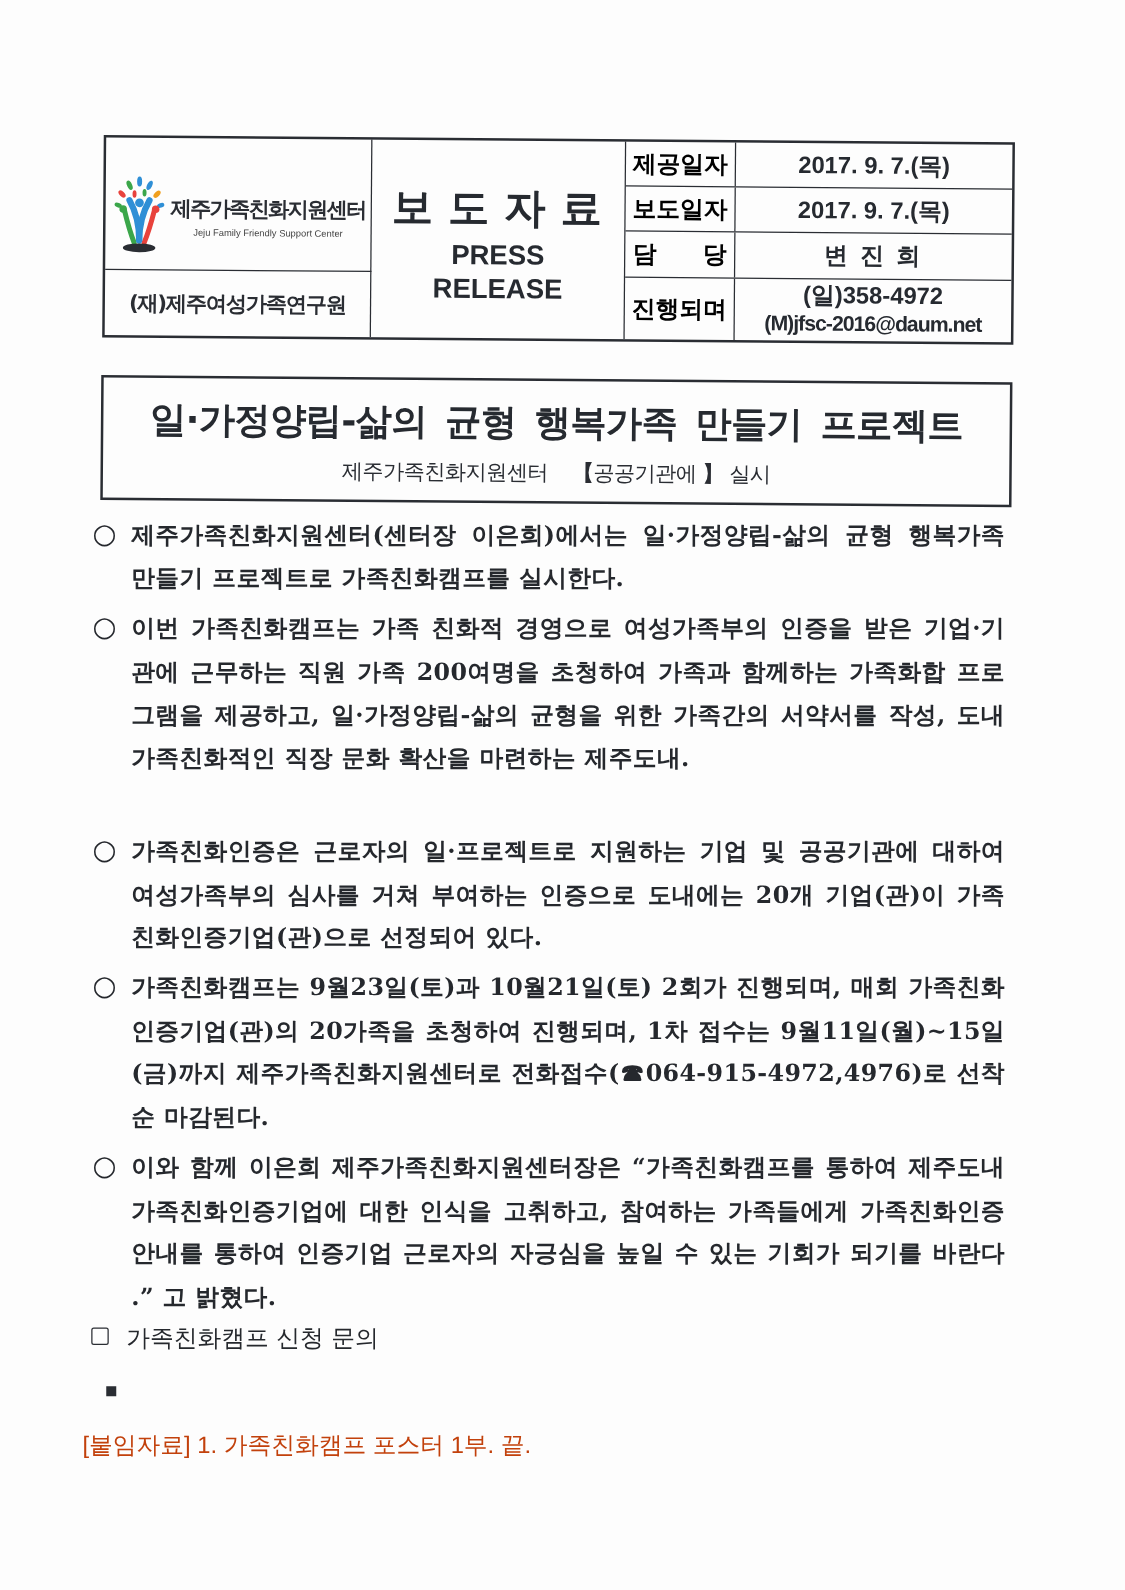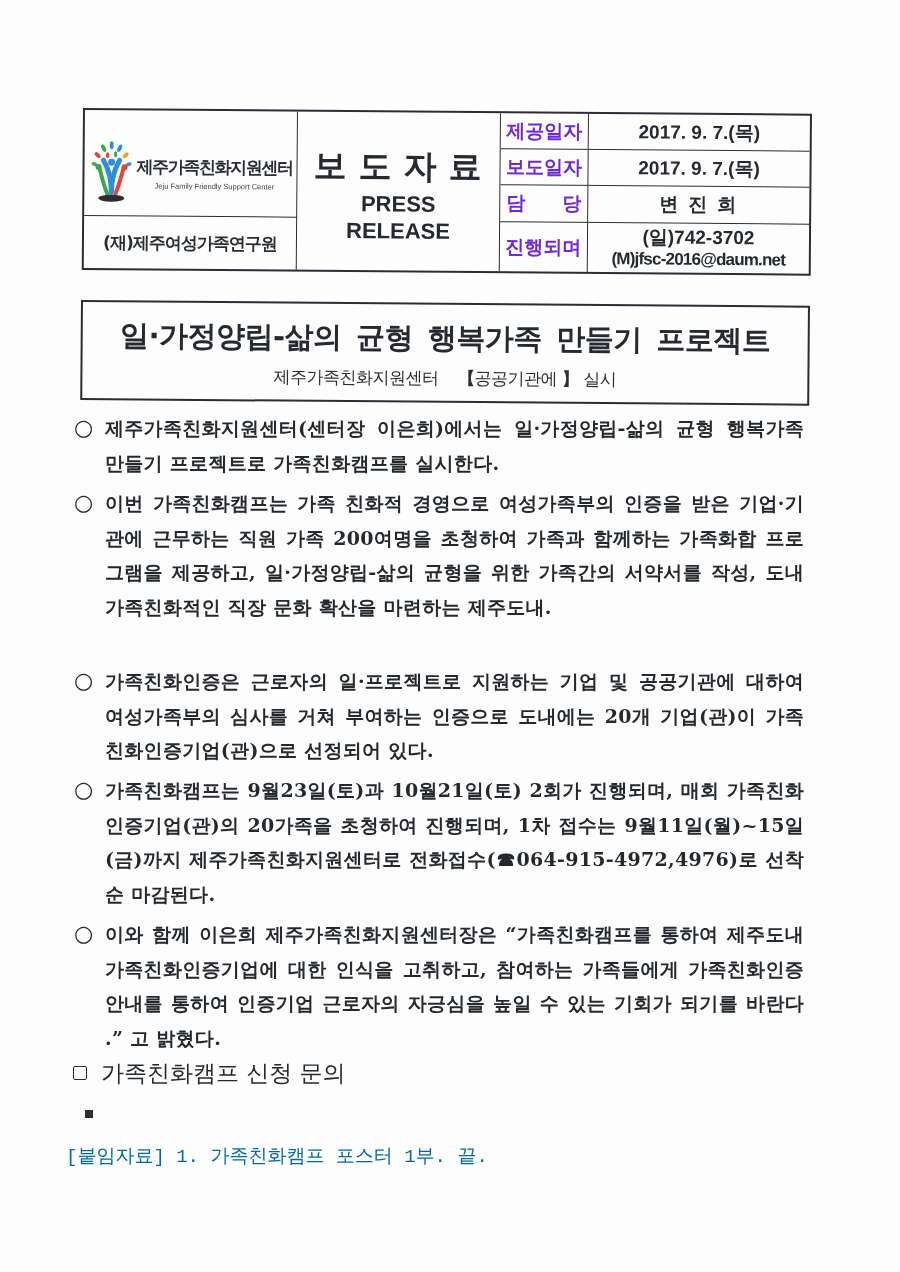--- a/index.html
+++ b/index.html
@@ -50,21 +50,21 @@
   }
   .info-grid {
     position: absolute; left: 416px; top: 0; width: 309px; height: 158px;
   }
   .info-row {
     display: flex; border-bottom: 1.5px solid #2a2d33; box-sizing: border-box;
   }
   .info-row:last-child { border-bottom: none; }
   .info-label {
     width: 88px; border-right: 1.5px solid #2a2d33; box-sizing: border-box;
-    font-weight: bold; font-size: 19px; color: #6d28d9;
+    font-weight: bold; font-size: 19px; color: #000000;
     display: flex; align-items: center; justify-content: center;
     letter-spacing: 0px;
   }
   .info-label.spread { justify-content: space-between; padding: 0 6px; }
   .info-value {
     flex: 1; font-weight: bold; font-size: 19px; color: #262a30;
     display: flex; align-items: center; justify-content: center;
     font-family: "Liberation Sans", sans-serif;
   }
   .info-value.name { letter-spacing: 10px; font-family: "DejaVu Sans", sans-serif; padding-left: 8px; }
@@ -107,25 +107,25 @@
   .para .bullet {
     position: absolute; left: 0; top: 0; font-size: 22px; font-family: "DejaVu Sans", sans-serif;
   }
   .para .ptext { display: block; padding-left: 31px; font-weight: bold; }
   .para.p1 { top: 411px; }
   .para.p2 { top: 486px; }
   .para.p3 { top: 664px; }
   .para.p4 { top: 773px; }
   .para.p5 { top: 917px; }
 
-  .inq { position: absolute; left: 73px; top: 1058px; font-family: "DejaVu Serif", serif; font-size: 23px; color: #25282d; }
+  .inq { position: absolute; left: 73px; top: 1058px; font-family: "DejaVu Serif", serif; font-size: 19px; color: #25282d; }
   .inq .sq { display: inline-block; width: 12px; height: 12px; border: 1.5px solid #2a2d33; border-radius: 2px; margin-right: 14px; vertical-align: 1px; }
   .contact-line { position: absolute; left: 85px; top: 1104px; font-family: "DejaVu Serif", serif; font-size: 19px; color: #25282d; }
   .contact-line .bsq { display: inline-block; width: 8px; height: 8px; background: #2a2d33; margin-right: 18px; vertical-align: 4px; }
-  .attach { position: absolute; left: 66px; top: 1143px; font-family: Liberation Mono, monospace; font-size: 19px; color: #0369a1; }
+  .attach { position: absolute; left: 66px; top: 1143px; font-family: Liberation Sans, sans-serif; font-size: 19px; color: #c2410c; }
 </style>
 </head>
 <body>
 
 <div class="hdr">
   <div class="logo-cell">
     <div class="logo-wrap">
       <svg class="logo-mark" viewBox="0 0 44 64">
 
         <ellipse cx="22" cy="5" rx="2" ry="4" fill="#2f8fd6"></ellipse>
@@ -174,21 +174,21 @@
     <div class="info-row" style="height:37px">
       <div class="info-label spread">
         <span>담</span>
         <span>당</span>
       </div>
       <div class="info-value name">변진희</div>
     </div>
     <div class="info-row" style="height:49px">
       <div class="info-label">진행되며</div>
       <div class="info-value contact">
-        <span>(일)742-3702</span>
+        <span>(일)358-4972</span>
         <span class="mail">(M)jfsc-2016@daum.net</span>
       </div>
     </div>
   </div>
 </div>
 
 <div class="title-box">
   <div class="title-main">일·가정양립-삶의 균형 행복가족 만들기 프로젝트</div>
   <div class="title-sub">
     <span>제주가족친화지원센터</span>

